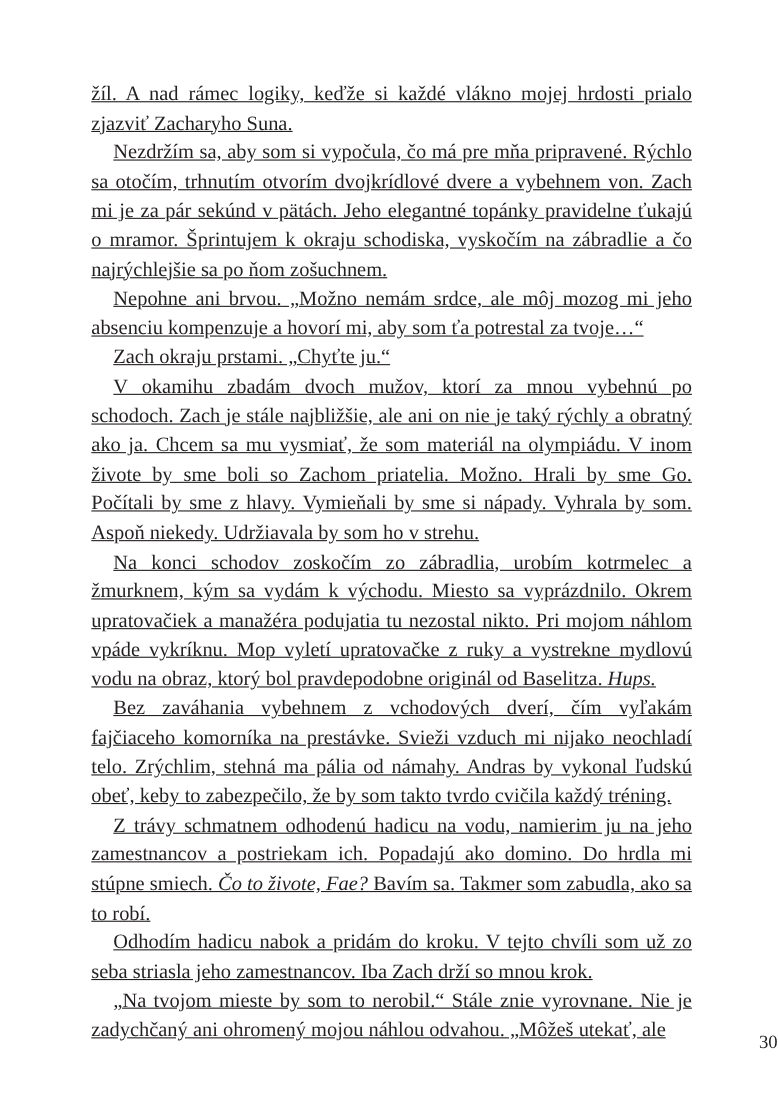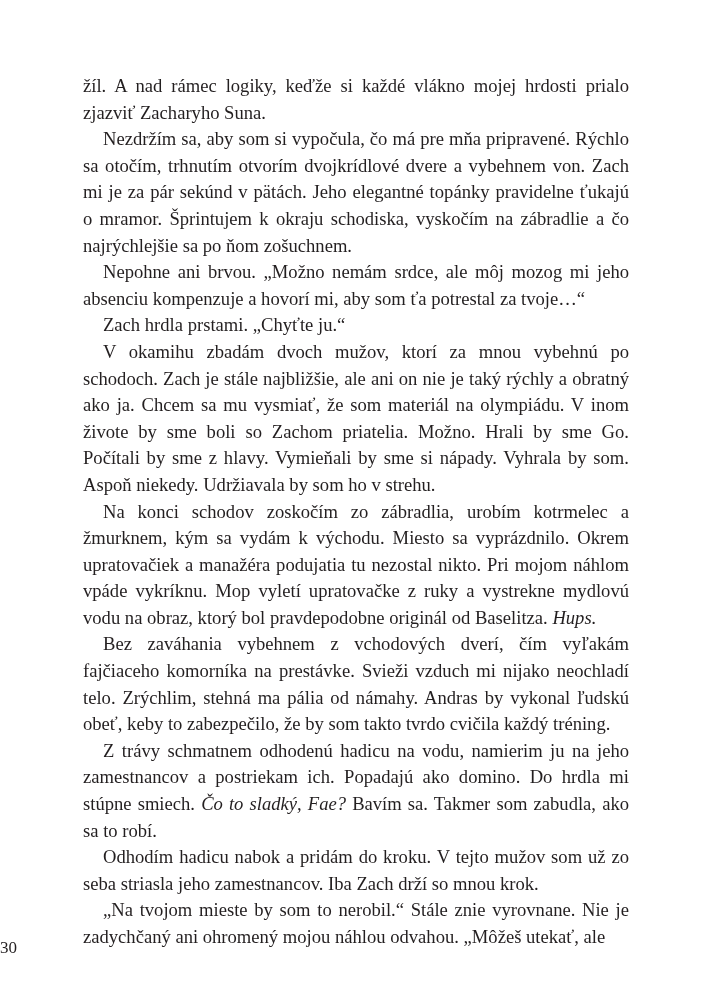--- a/index.html
+++ b/index.html
@@ -5,38 +5,39 @@
   html, body { margin: 0; padding: 0; background: #ffffff; }
   body { width: 707px; height: 1000px; position: relative; overflow: hidden; }
   .page {
     position: absolute; left: 83px; top: 73px; width: 546px;
     font-family: "Liberation Serif", "DejaVu Serif", serif;
     font-size: 18.6px; line-height: 26.6px; color: #231f20;
   }
   .page p {
     margin: 0; text-align: justify; text-indent: 20px;
     hyphens: manual;
+    text-decoration: underline;
   }
   .page p.cont { text-indent: 0; }
   .page em { font-style: italic; margin-top: 22px; }
   .page-number {
     position: absolute; left: 0; width: 707px; top: 938px;
-    text-align: left;
+    text-align: right;
     font-family: "Liberation Serif", "DejaVu Serif", serif;
     font-size: 17px; color: #231f20;
   }
 </style>
 </head>
 <body>
 
 <div class="page" id="page">
     <p class="cont"><span>žíl. A nad rámec logiky, keďže si každé vlákno mojej hrdosti prialo zjazviť Zacharyho Suna.</span></p>
     <p><span>Nezdržím sa, aby som si vypočula, čo má pre mňa pripravené. Rýchlo sa otočím, trhnutím otvorím dvojkrídlové dvere a vybehnem von. Zach mi je za pár sekúnd v pätách. Jeho elegantné topánky pravidelne ťukajú o mramor. Šprintujem k okraju schodiska, vyskočím na zábradlie a čo najrýchlejšie sa po ňom zošuchnem.</span></p>
     <p><span>Nepohne ani brvou. „Možno nemám srdce, ale môj mozog mi jeho absenciu kompenzuje a hovorí mi, aby som ťa potrestal za tvoje…“</span></p>
-    <p><span>Zach hrdla prstami. „Chyťte ju.“</span></p>
+    <p><span>Zach okraju prstami. „Chyťte ju.“</span></p>
     <p><span>V okamihu zbadám dvoch mužov, ktorí za mnou vybehnú po schodoch. Zach je stále najbližšie, ale ani on nie je taký rýchly a obratný ako ja. Chcem sa mu vysmiať, že som materiál na olympiádu. V inom živote by sme boli so Zachom priatelia. Možno. Hrali by sme Go. Počítali by sme z hlavy. Vymieňali by sme si nápady. Vyhrala by som. Aspoň niekedy. Udržiavala by som ho v strehu.</span></p>
     <p><span>Na konci schodov zoskočím zo zábradlia, urobím kotrmelec a žmurknem, kým sa vydám k východu. Miesto sa vyprázdnilo. Okrem upratovačiek a manažéra podujatia tu nezostal nikto. Pri mojom náhlom vpáde vykríknu. Mop vyletí upratovačke z ruky a vystrekne mydlovú vodu na obraz, ktorý bol pravdepodobne originál od Baselitza. </span><em>Hups.</em></p>
     <p><span>Bez zaváhania vybehnem z vchodových dverí, čím vyľakám fajčiaceho komorníka na prestávke. Svieži vzduch mi nijako neochladí telo. Zrýchlim, stehná ma pália od námahy. Andras by vykonal ľudskú obeť, keby to zabezpečilo, že by som takto tvrdo cvičila každý tréning.</span></p>
-    <p><span>Z trávy schmatnem odhodenú hadicu na vodu, namierim ju na jeho zamestnancov a postriekam ich. Popadajú ako domino. Do hrdla mi stúpne smiech. </span><em>Čo to sladký, Fae?</em><span> Bavím sa. Takmer som zabudla, ako sa to robí.</span></p>
-    <p><span>Odhodím hadicu nabok a pridám do kroku. V tejto mužov som už zo seba striasla jeho zamestnancov. Iba Zach drží so mnou krok.</span></p>
+    <p><span>Z trávy schmatnem odhodenú hadicu na vodu, namierim ju na jeho zamestnancov a postriekam ich. Popadajú ako domino. Do hrdla mi stúpne smiech. </span><em>Čo to živote, Fae?</em><span> Bavím sa. Takmer som zabudla, ako sa to robí.</span></p>
+    <p><span>Odhodím hadicu nabok a pridám do kroku. V tejto chvíli som už zo seba striasla jeho zamestnancov. Iba Zach drží so mnou krok.</span></p>
     <p><span>„Na tvojom mieste by som to nerobil.“ Stále znie vyrovnane. Nie je zadychčaný ani ohromený mojou náhlou odvahou. „Môžeš utekať, ale</span></p>
   </div>
 <div class="page-number">30</div>
 
 </body></html>

